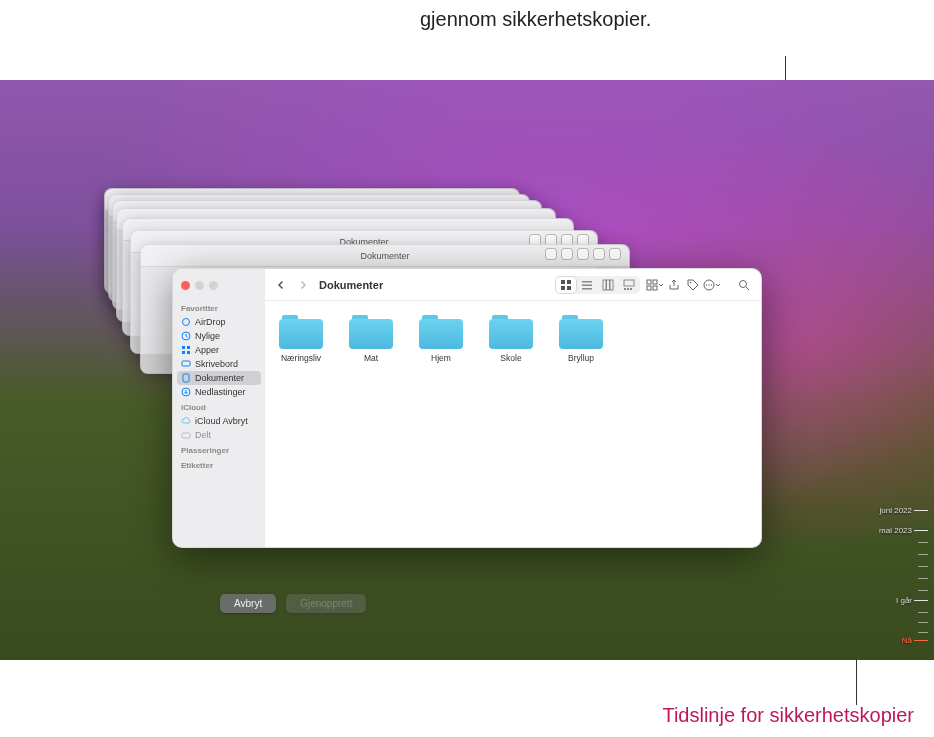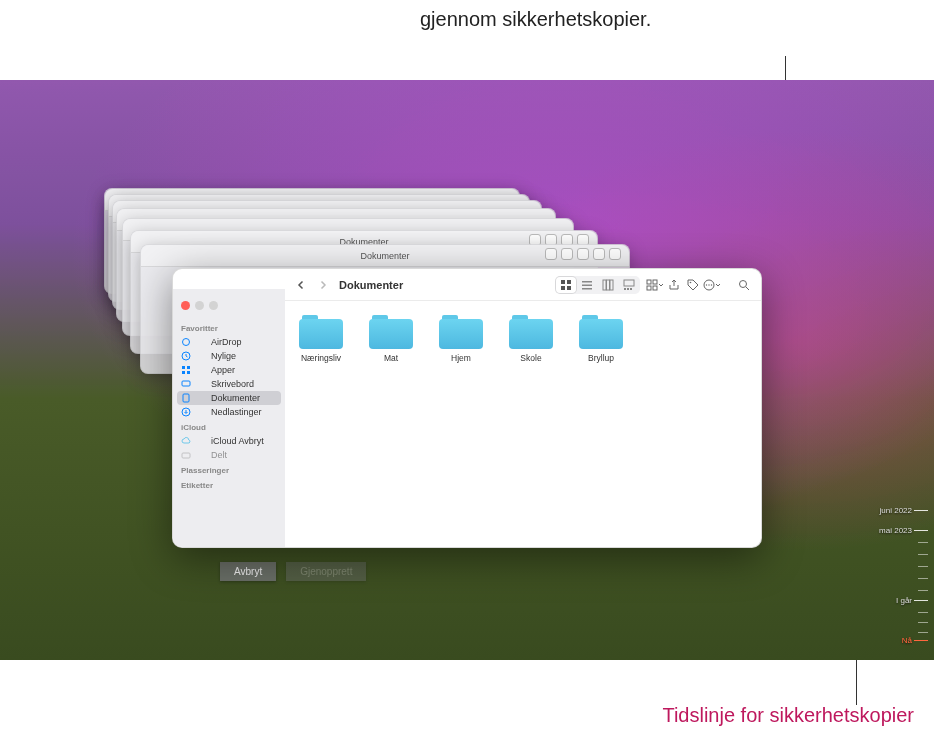--- a/index.html
+++ b/index.html
@@ -74,36 +74,35 @@
     width: 590px;
     height: 280px;
     background: #fff;
     border-radius: 10px;
     box-shadow: 0 10px 40px rgba(0,0,0,0.45);
     display: flex;
     overflow: hidden;
     border: 1px solid rgba(0,0,0,0.15);
   }
   .sidebar {
-    width: 112px;
+    width: 92px;
     background: rgba(236,236,239,0.95);
     backdrop-filter: blur(10px);
     font-size: 9px;
     color: #333;
     padding-top: 6px;
-    margin-top: 20px;
   }
   .traffic {
     display:flex; gap:5px; padding:6px 8px 10px;
   }
   .tl { width:9px;height:9px;border-radius:50%; }
   .tl.red{background:#ff5f57;} .tl.yel{background:#d3d3d3;} .tl.grn{background:#d3d3d3;}
   .side-sec { font-size:8px; color:#888; padding:4px 8px 2px; font-weight:600; }
   .side-item {
-    display:flex; align-items:flex-start; gap:20px;
+    display:flex; align-items:flex-start; gap:4px;
     padding:2px 8px;
     cursor: default;
   }
   .side-item.selected { background:#cfcfd4; border-radius:4px; margin:0 4px; padding:2px 4px; }
   .side-icon { width:10px;height:10px; display:inline-flex;align-items:center;justify-content:center; }
   .main-pane { flex:1; display:flex; flex-direction:column; }
   .toolbar {
     height: 32px;
     display:flex; align-items:center;
     padding: 0 8px;
@@ -174,23 +173,24 @@
   .tick-now{color:#ff6a45;}
 
   
   .bottom-buttons {
     position:absolute;
     top: 562px;
     left: 390px;
     display:flex; gap:10px;
   }
   .bb {
-    padding:4px 14px; font-size:10px; border-radius:0;
+    padding:4px 14px; font-size:10px; border-radius:5px;
     background:rgba(120,120,125,0.75); color:#eee; cursor:pointer;
     box-shadow:0 1px 3px rgba(0,0,0,0.3);
+    margin-top:32px;
   }
   .bb.disabled{opacity:0.5;cursor:default;color:#bbb;}
 </style>
 </head>
 <body>
 
 <div class="callout-top">
   <div>gjennom sikkerhetskopier.</div>
 </div>
 <div class="callout-line" style="top:56px;left:785px;width:1px;height:320px;"></div>

